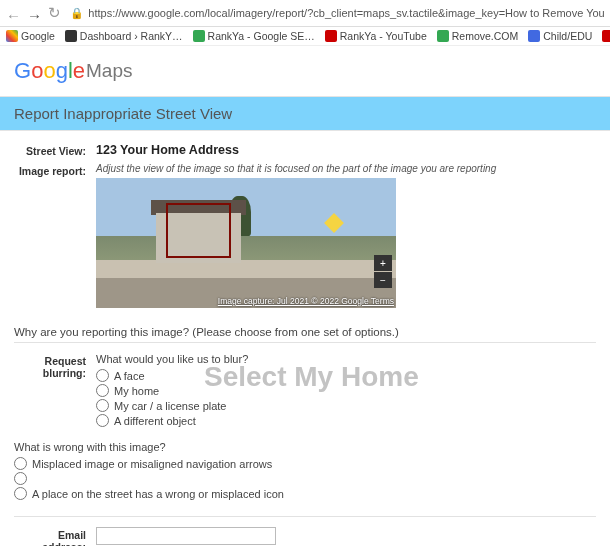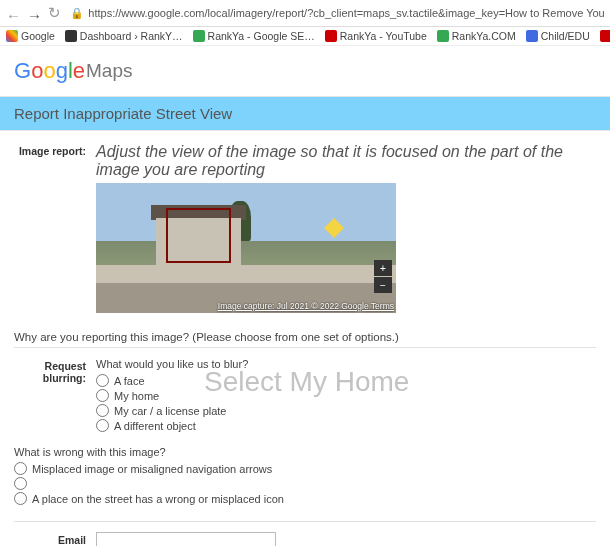--- a/index.html
+++ b/index.html
@@ -21,38 +21,38 @@
 .logo { display: flex; align-items: center; }
 .glogo { font-family: 'Product Sans', Arial; font-size: 22px; font-weight: 500; }
 .g1{color:#4285F4}.g2{color:#EA4335}.g3{color:#FBBC05}.g4{color:#4285F4}.g5{color:#34A853}.g6{color:#EA4335}
 .maps { color:#777; font-size:19px; font-weight:400; margin-left:1px; }
 .band { background: #7dd3fc; padding: 8px 14px; font-size: 15px; color: #555; border-top:1px solid #e4e4e4; border-bottom:1px solid #e4e4e4; }
 .content { padding: 6px 14px 14px 14px; }
 .row { display: flex; margin-top: 6px; }
 .lbl { width: 82px; text-align: right; padding-right: 10px; font-size: 10.5px; color: #333; font-weight: bold; padding-top: 2px; }
 .val { flex: 1; }
 .addr-title { font-weight: bold; font-size: 12.5px; }
-.hint { font-style: italic; font-size: 16px; color: #555; margin-bottom: 4px; }
+.hint { font-style: italic; font-size: 10px; color: #555; margin-bottom: 4px; }
 .sv-box { position: relative; width: 300px; height: 130px; background: #9fb8c7; background: linear-gradient(#a6c5e2 0%, #a6c5e2 45%, #7c8a6e 45%, #8d9978 65%, #9aa28b 100%); }
 .road { position:absolute; bottom:0; left:0; right:0; height:30px; background:#9e9688; }
 .house { position:absolute; left:60px; top:35px; width:85px; height:50px; background:#c8c2b5; }
 .roof { position:absolute; left:55px; top:22px; width:95px; height:15px; background:#5d5148; }
 .fence { position:absolute; left:0; bottom:30px; right:0; height:18px; background:#c9c1b1; }
 .sign { position:absolute; right:55px; top:38px; width:14px; height:14px; background:#f5d442; transform:rotate(45deg); }
 .tree { position:absolute; right:145px; top:18px; width:22px; height:40px; background:#3d5233; border-radius:40% 40% 10% 10%; }
 .credit { position:absolute; bottom:2px; left:38px; right:2px; text-align:right; font-size:8.5px; color:#fff; text-shadow:0 0 2px #000;text-decoration:underline; }
 .sel-box { position:absolute; left:70px; top:25px; width:65px; height:55px; border:2px solid #7c0a02; }
 .sv-ctrl { position:absolute; right:4px; bottom:20px; width:18px; }
 .sv-ctrl div { background:#333; color:#fff; width:18px; height:16px; font-size:10px; display:flex; align-items:center; justify-content:center; margin-top:1px; }
 .section-q { font-size: 11.5px; color: #444; margin-top: 18px; }
 hr.thin { border: none; border-top: 1px solid #e2e2e2; margin: 4px 0 10px 0; }
 .qlabel { font-size: 11px; color: #444; margin-bottom: 4px; }
 .opt { display: flex; align-items: center; font-size: 11px; color: #444; margin: 2px 0; }
 .opt input { margin-right: 5px; accent-color:#888; }
-.watermark { position: absolute; font-size: 28px; color: #c3c3c3; font-weight: 400; pointer-events: none; }
+.watermark { position: absolute; font-size: 28px; color: #c3c3c3; font-weight: 700; pointer-events: none; }
 .pos-rel { position: relative; }
 .email-in { width: 180px; border: 1px solid #bbb; height: 18px; padding: 1px 3px; font-size: 11px; }
 </style>
 </head>
 <body>
 
 <div class="browser-top">
   <span class="nav-arrow">←</span>
   <span class="nav-arrow fwd">→</span>
   <span class="reload">↻</span>
@@ -73,21 +73,21 @@
     <div class="bk">
       <span class="bk-ico r-ico"></span>
       <span>RankYa - Google SE…</span>
     </div>
     <div class="bk">
       <span class="bk-ico yt-ico"></span>
       <span>RankYa - YouTube</span>
     </div>
     <div class="bk">
       <span class="bk-ico r-ico"></span>
-      <span>RankYa.COM</span>
+      <span>Remove.COM</span>
     </div>
     <div class="bk">
       <span class="bk-ico e-ico"></span>
       <span>Child/EDU</span>
     </div>
     <div class="bk">
       <span class="bk-ico yt-ico"></span>
     </div>
   </div>
 
@@ -95,20 +95,24 @@
   <div class="logo">
     <span class="glogo"><span class="g1">G</span><span class="g2">o</span><span class="g3">o</span><span class="g4">g</span><span class="g5">l</span><span class="g6">e</span></span>
     <span class="maps">Maps</span>
   </div>
 </div>
 
 <div class="band">Report Inappropriate Street View</div>
 
 <div class="content">
 
+  <div class="row">
+    <div class="lbl">Street View:</div>
+    <div class="val addr-title">123 Your Home Address</div>
+  </div>
 
   <div class="row">
     <div class="lbl">Image report:</div>
     <div class="val">
       <div class="hint">Adjust the view of the image so that it is focused on the part of the image you are reporting</div>
       <div class="sv-box">
         <div class="tree"></div>
         <div class="fence"></div>
         <div class="roof"></div>
         <div class="house"></div>

